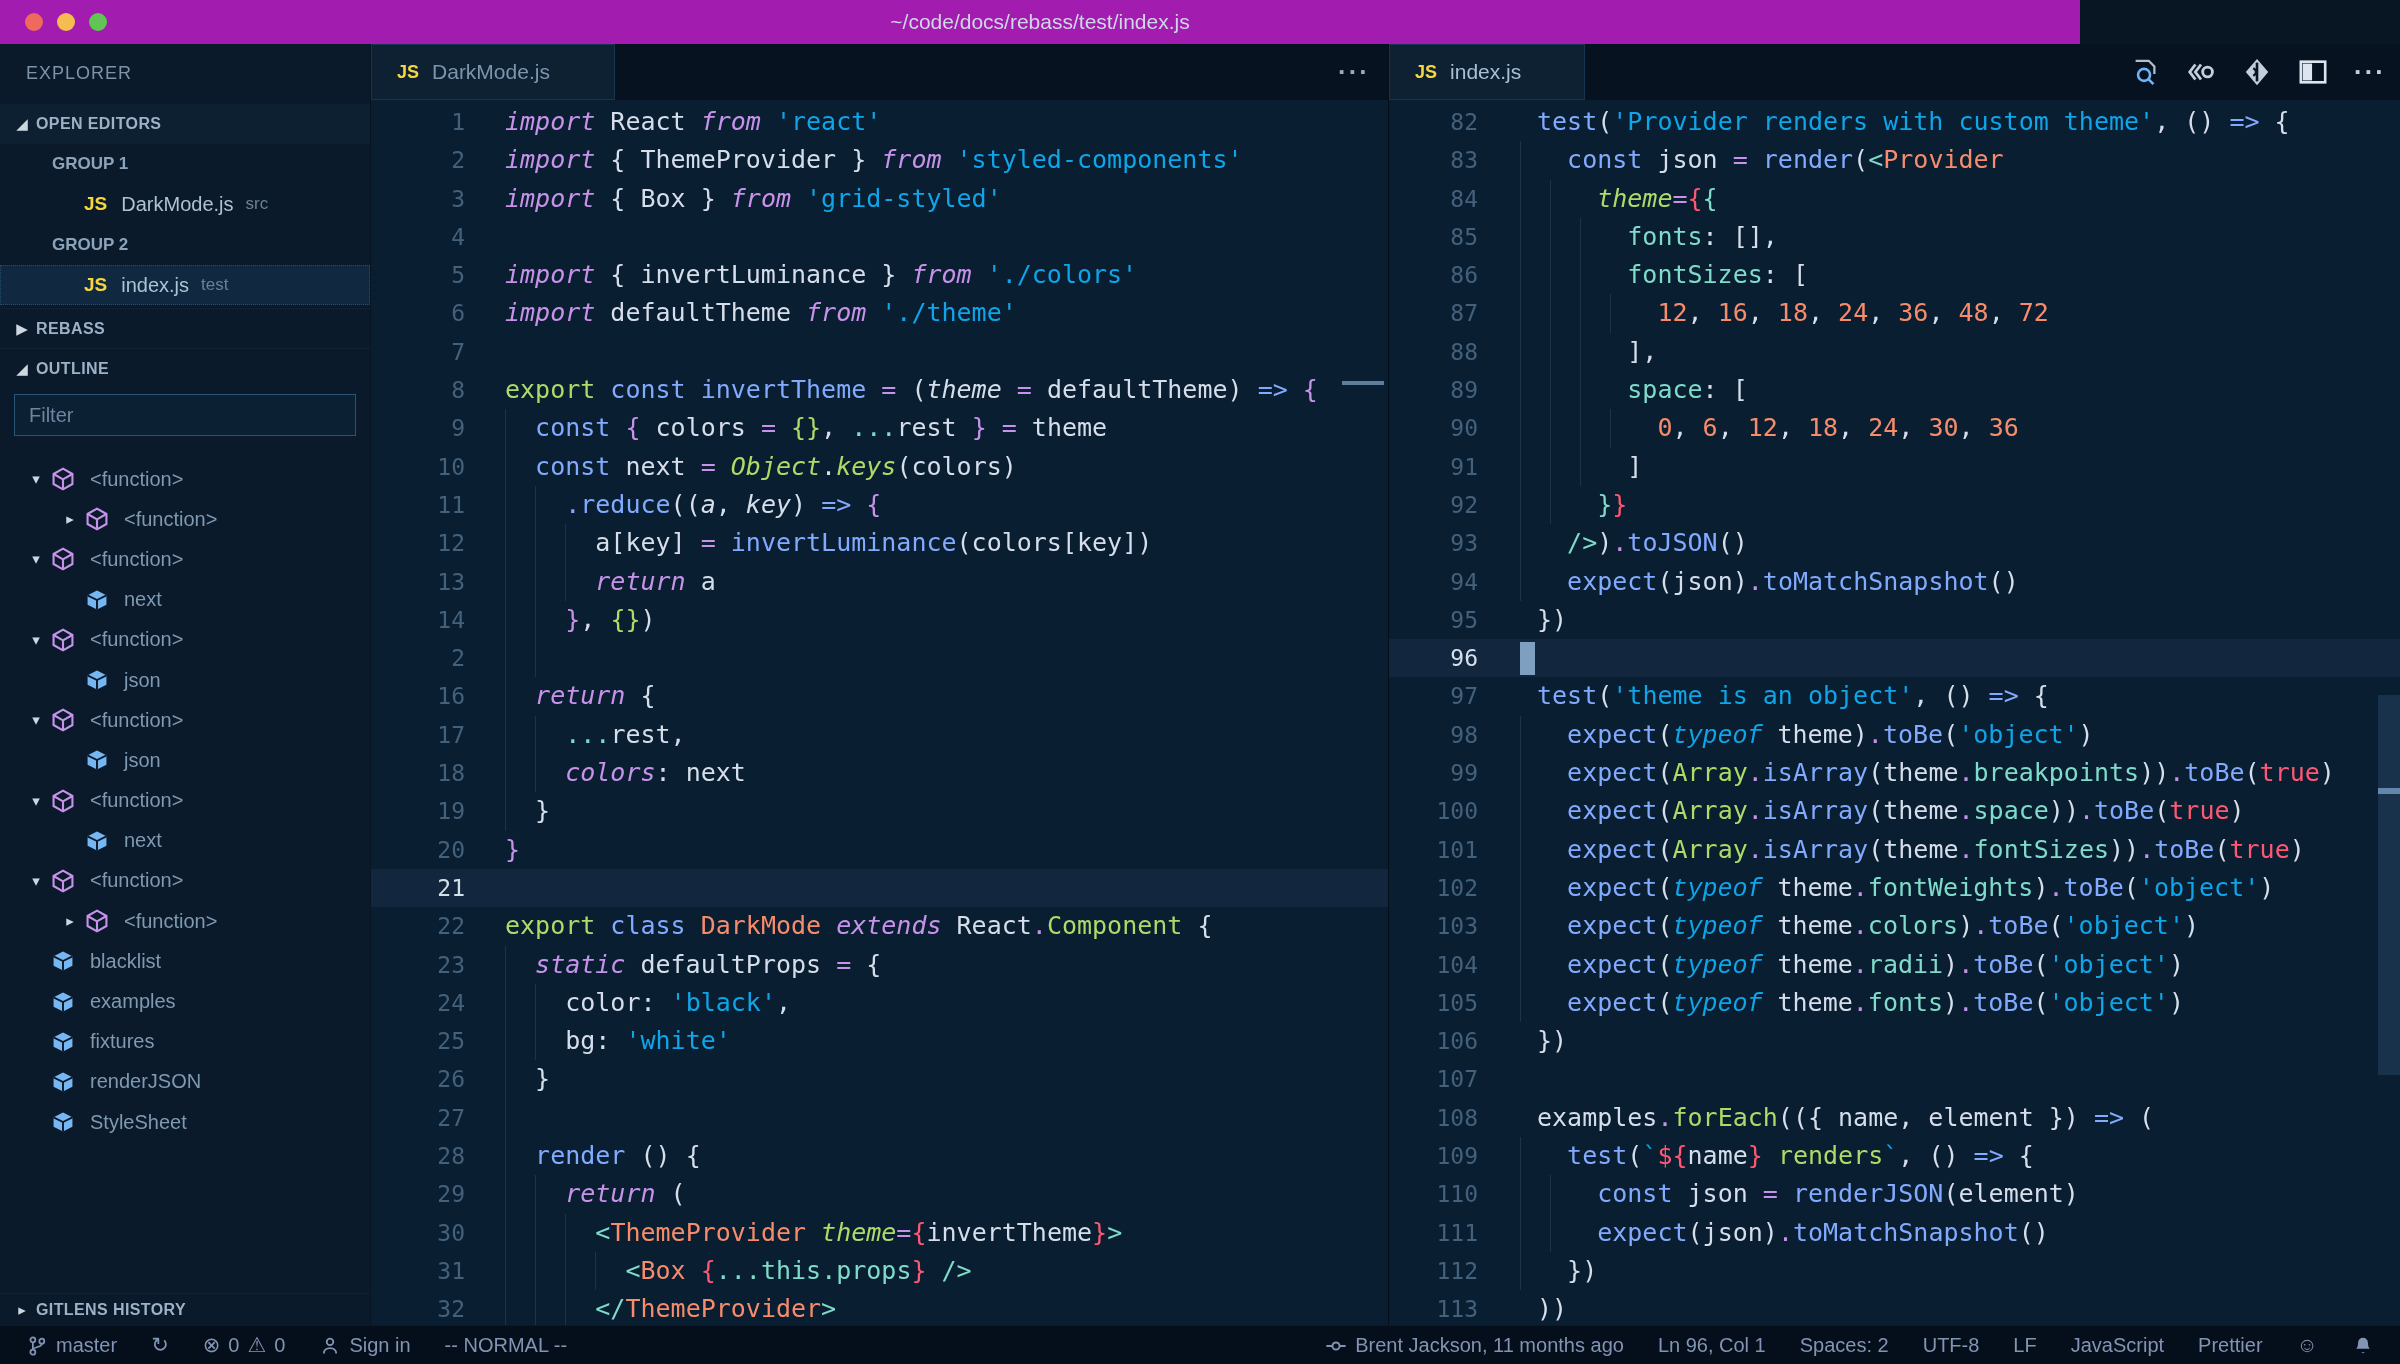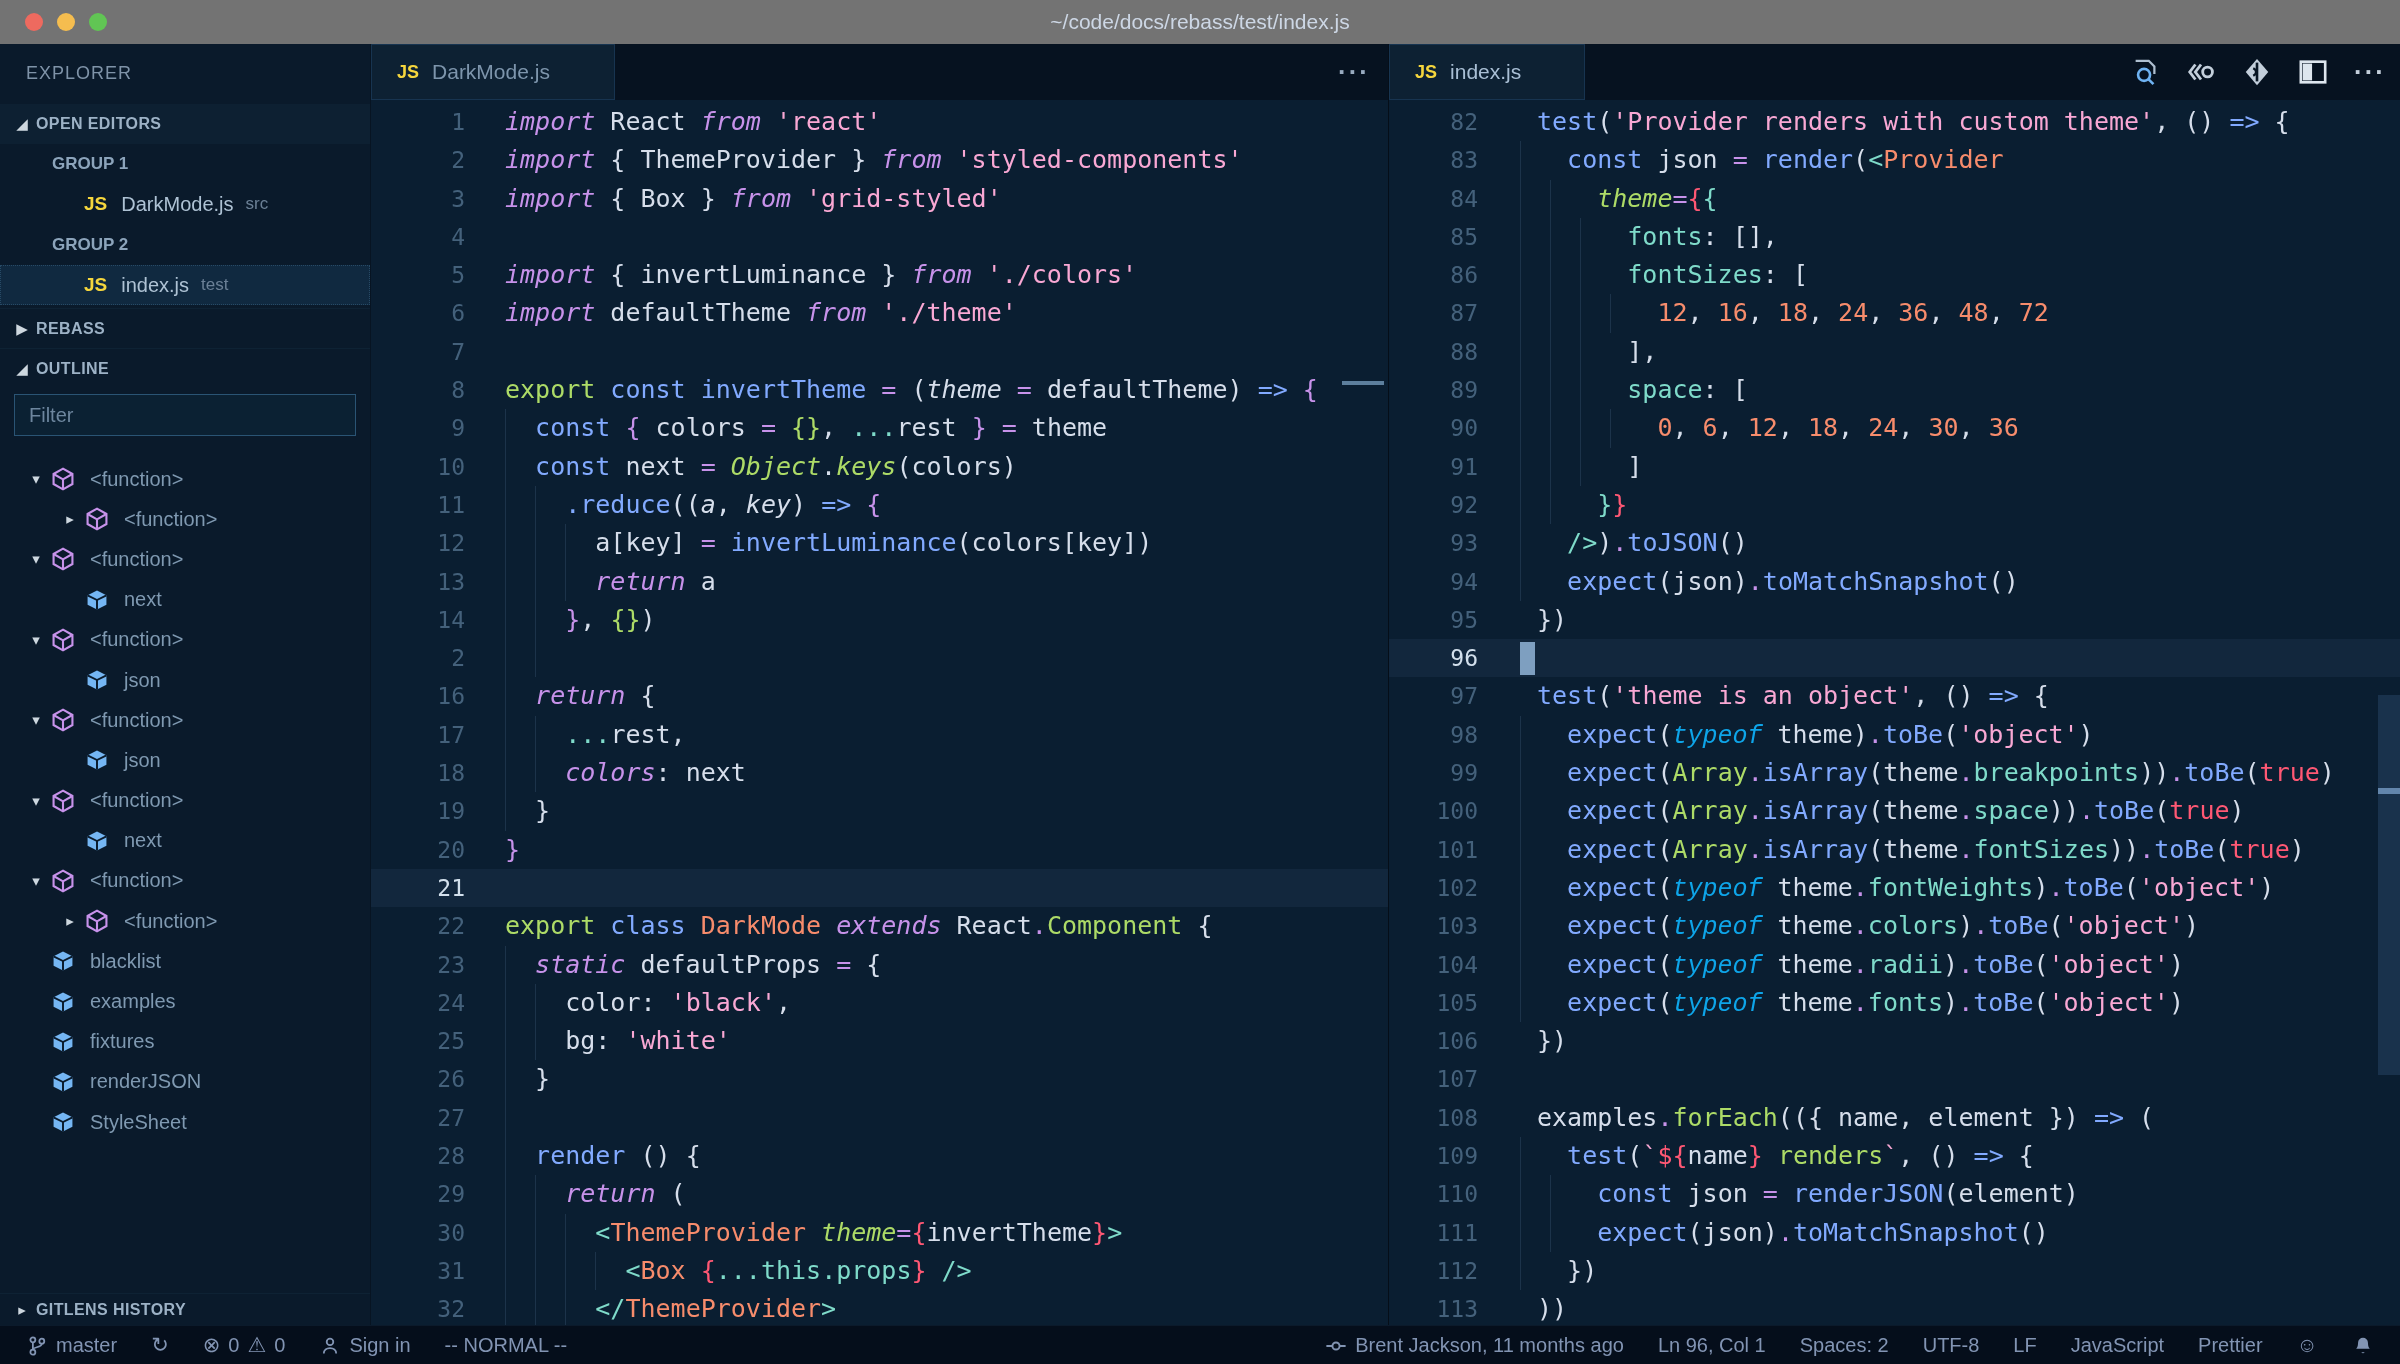--- a/index.html
+++ b/index.html
@@ -1,20 +1,20 @@
 <!DOCTYPE html>
 <html><head>
 <meta charset="utf-8">
 <style>
   * { margin:0; padding:0; box-sizing:border-box; }
   html,body { width:2400px; height:1364px; background:#081523; overflow:hidden;
     font-family:"Liberation Sans", sans-serif; }
 
   
-  #titlebar { position:absolute; left:0; top:0; width:2400px; height:44px; background:#737373; }
+  #titlebar { position:absolute; left:0; top:0; width:2080px; height:44px; background:#a21caf; }
   .tl { position:absolute; top:13px; width:18px; height:18px; border-radius:50%; }
   #win-title { position:absolute; left:0; right:0; top:10px; text-align:center;
     color:#cdd7e5; font-size:21px; }
 
   
   #sidebar { position:absolute; left:0; top:44px; width:371px; height:1281px;
     background:#0a1a2b; border-right:1px solid #071422; color:#8aa2b8; }
   .sb-row { position:absolute; left:0; width:100%; display:flex; align-items:center; }
   .sb-head { font-weight:bold; font-size:16px; color:#9db2c6; letter-spacing:.4px; }
   .twist { width:28px; text-align:center; color:#cdd7df; font-size:15px; flex:0 0 28px; }
@@ -62,21 +62,21 @@
   #group-right .code { left:148px; }
   .guide { position:absolute; top:0; width:1px; height:100%; background:rgba(110,150,190,0.18); }
   .cursor-block { position:absolute; top:3px; width:15px; height:33px; background:#7e9fc0; }
 
   
   .tk-m  { color:#c792ea; }
   .tk-mi { color:#c792ea; font-style:italic; }
   .tk-b  { color:#82aaff; }
   .tk-g  { color:#addb67; }
   .tk-gi { color:#addb67; font-style:italic; }
-  .tk-o  { color:#f9a8d4;text-align:center; }
+  .tk-o  { color:#0ea5e9;text-align:center; }
   .tk-n  { color:#f78c6c; }
   .tk-c  { color:#f78c6c; }
   .tk-t  { color:#7fdbca; }
   .tk-ti { color:#0ea5e9; font-style:italic;font-family:Liberation Mono, monospace; }
   .tk-w  { color:#d6deeb; }
   .tk-wi { color:#d6deeb; font-style:italic; }
   .tk-r  { color:#ff5874; }
 
   
   #ruler-right { position:absolute; right:0; top:56px; width:22px; height:1225px; }

